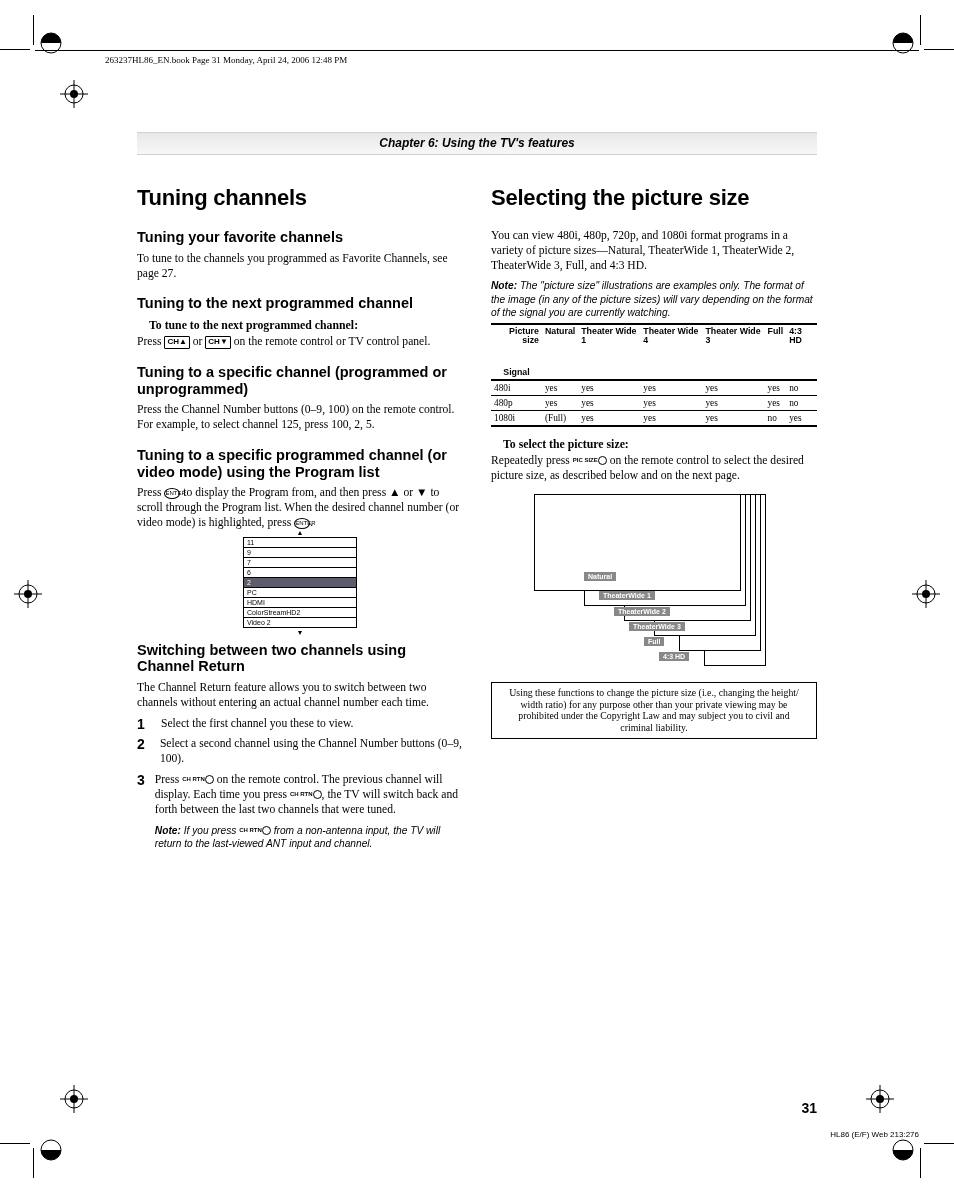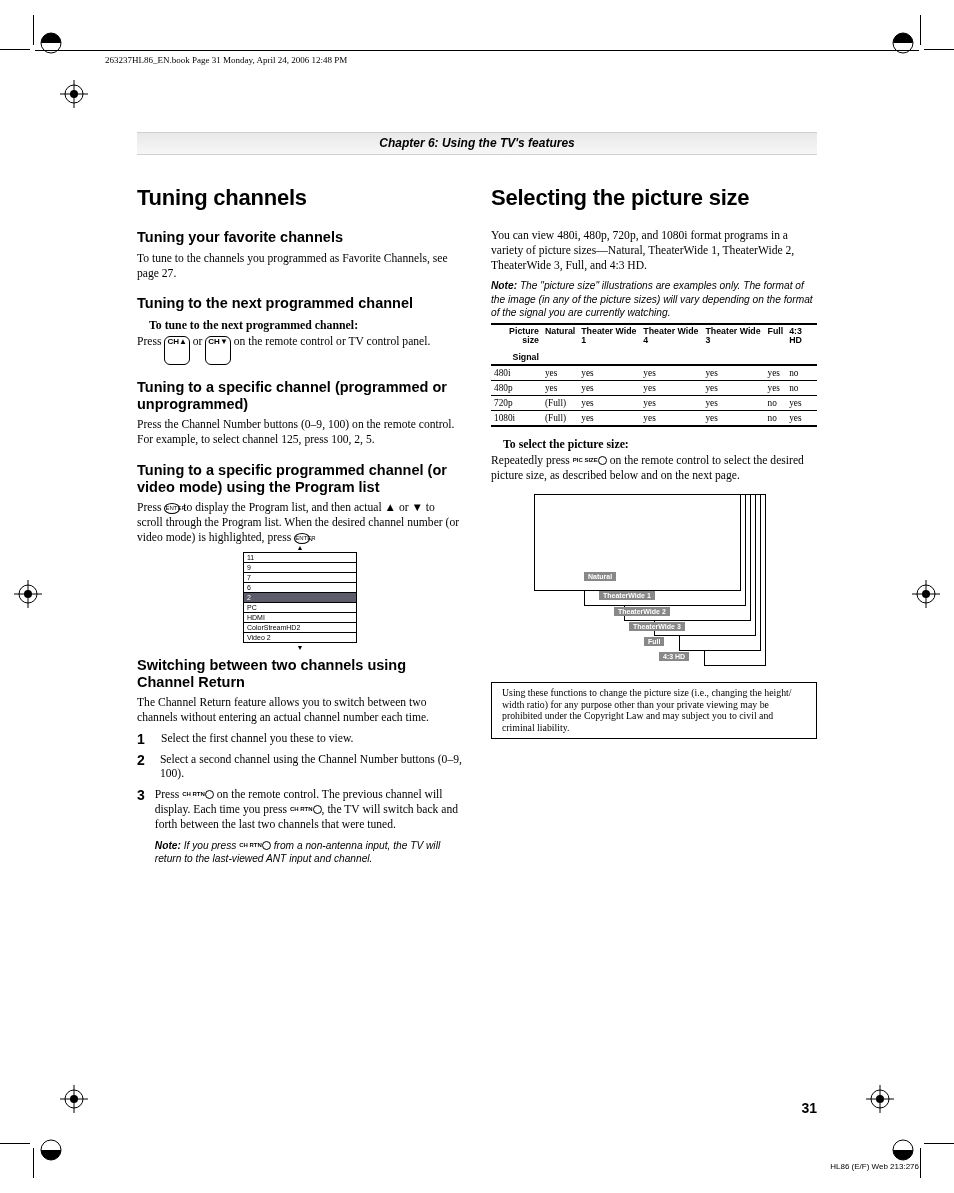--- a/index.html
+++ b/index.html
@@ -81,22 +81,22 @@
   .pointer {
     font-family: Arial, Helvetica, sans-serif;
     font-size: 9px; font-style: normal;
   }
 
   .btn-icon {
     display: inline-block;
     font-size: 8px;
     line-height: 1;
     border: 1px solid #000;
-    border-radius: 6px;
-    padding: 1px 2px 18px;
+    border-radius: 1px;
+    padding: 1px 2px 2px;
     vertical-align: 1px;
     font-family: Arial, Helvetica, sans-serif;
     font-style: normal;
     font-weight: bold;
   }
   .btn-oval {
     display: inline-block;
     border: 1px solid #000;
     border-radius: 50%;
     width: 14px; height: 9px;
@@ -167,52 +167,53 @@
   .pz-table thead th {
     font-family: Arial, Helvetica, sans-serif;
     font-weight: bold;
     font-size: 8.8px;
     line-height: 1.05;
     border-top: 2px solid #000;
     border-bottom: 2px solid #000;
   }
   .pz-table tbody tr:last-child td { border-bottom: 2px solid #000; }
   .pz-table .corner { text-align: right; }
-  .pz-table .corner .sig { display: block; text-align: right; margin-top: 8px; }
+  .pz-table .corner .sig { display: block; text-align: center; margin-top: 23px; }
 
   .stack {
     position: relative;
     width: 260px; height: 180px;
     margin: 10px auto 8px;
   }
   .frame { position: absolute; border: 1px solid #000; background: #fff; }
   .tag {
     position: absolute;
     background: #888; color: #fff;
     font-family: Arial, Helvetica, sans-serif;
     font-size: 7px; font-weight: bold;
     padding: 1px 4px;
   }
   .disclaimer {
     border: 1px solid #000;
     font-size: 9.8px;
     line-height: 1.2;
     padding: 4px 10px;
+    text-align: center;
   }
 
   .page-num {
     position: absolute;
     right: 137px; top: 1100px;
     font-family: Arial, Helvetica, sans-serif;
     font-weight: 900; font-size: 14px;
   }
   .footer-code {
     position: absolute;
     right: 35px; top: 1130px;
-    font-size: 8px; font-family: Arial; margin-top: 32px;
+    font-size: 8px; font-family: Arial;
   }
 </style>
 </head>
 <body>
 
 <div class="print-marks">
   <div class="crop-h" style="left:0;top:49px"></div>
     <div class="crop-v" style="left:33px;top:15px"></div>
   <div class="crop-h" style="right:0;top:49px"></div>
     <div class="crop-v" style="right:33px;top:15px"></div>
@@ -301,21 +302,21 @@
       <p class="strong-serif">To tune to the next programmed channel:</p>
       <p class="para">
         <span>Press </span><span class="btn-icon">CH▲</span><span> or </span><span class="btn-icon">CH▼</span><span> on the remote control or TV control panel.</span>
       </p>
 
       <h2>Tuning to a specific channel (programmed or unprogrammed)</h2>
       <p class="para">Press the Channel Number buttons (0–9, 100) on the remote control. For example, to select channel 125, press 100, 2, 5.</p>
 
       <h2>Tuning to a specific programmed channel (or video mode) using the Program list</h2>
       <p class="para">
-        <span>Press </span><span class="btn-oval">ENTER</span><span> to display the Program list, and then actual </span><span>▲</span><span> or </span><span>▼</span><span> to scroll through the Program list. When the desired channel number (or video mode) is highlighted, press </span><span class="btn-oval">ENTER</span><span>.</span>
+        <span>Press </span><span class="btn-oval">ENTER</span><span> to display the Program from, and then press </span><span>▲</span><span> or </span><span>▼</span><span> to scroll through the Program list. When the desired channel number (or video mode) is highlighted, press </span><span class="btn-oval">ENTER</span><span>.</span>
       </p>
 
       <div class="prog-table">
         <div class="prog-arrow-top">▲</div>
         <div id="prog-rows">
             <div class="prog-row">11</div>
             <div class="prog-row">9</div>
             <div class="prog-row">7</div>
             <div class="prog-row">6</div>
             <div class="prog-row prog-sel">2</div>
@@ -383,29 +384,20 @@
             <tr>
               <td>480p</td>
               <td>yes</td>
               <td>yes</td>
               <td>yes</td>
               <td>yes</td>
               <td>yes</td>
               <td>no</td>
             </tr>
             <tr>
-              <td>720p</td>
-              <td>(Full)</td>
-              <td>yes</td>
-              <td>yes</td>
-              <td>yes</td>
-              <td>no</td>
-              <td>yes</td>
-            </tr>
-            <tr>
               <td>1080i</td>
               <td>(Full)</td>
               <td>yes</td>
               <td>yes</td>
               <td>yes</td>
               <td>no</td>
               <td>yes</td>
             </tr>
           </tbody>
       </table>

